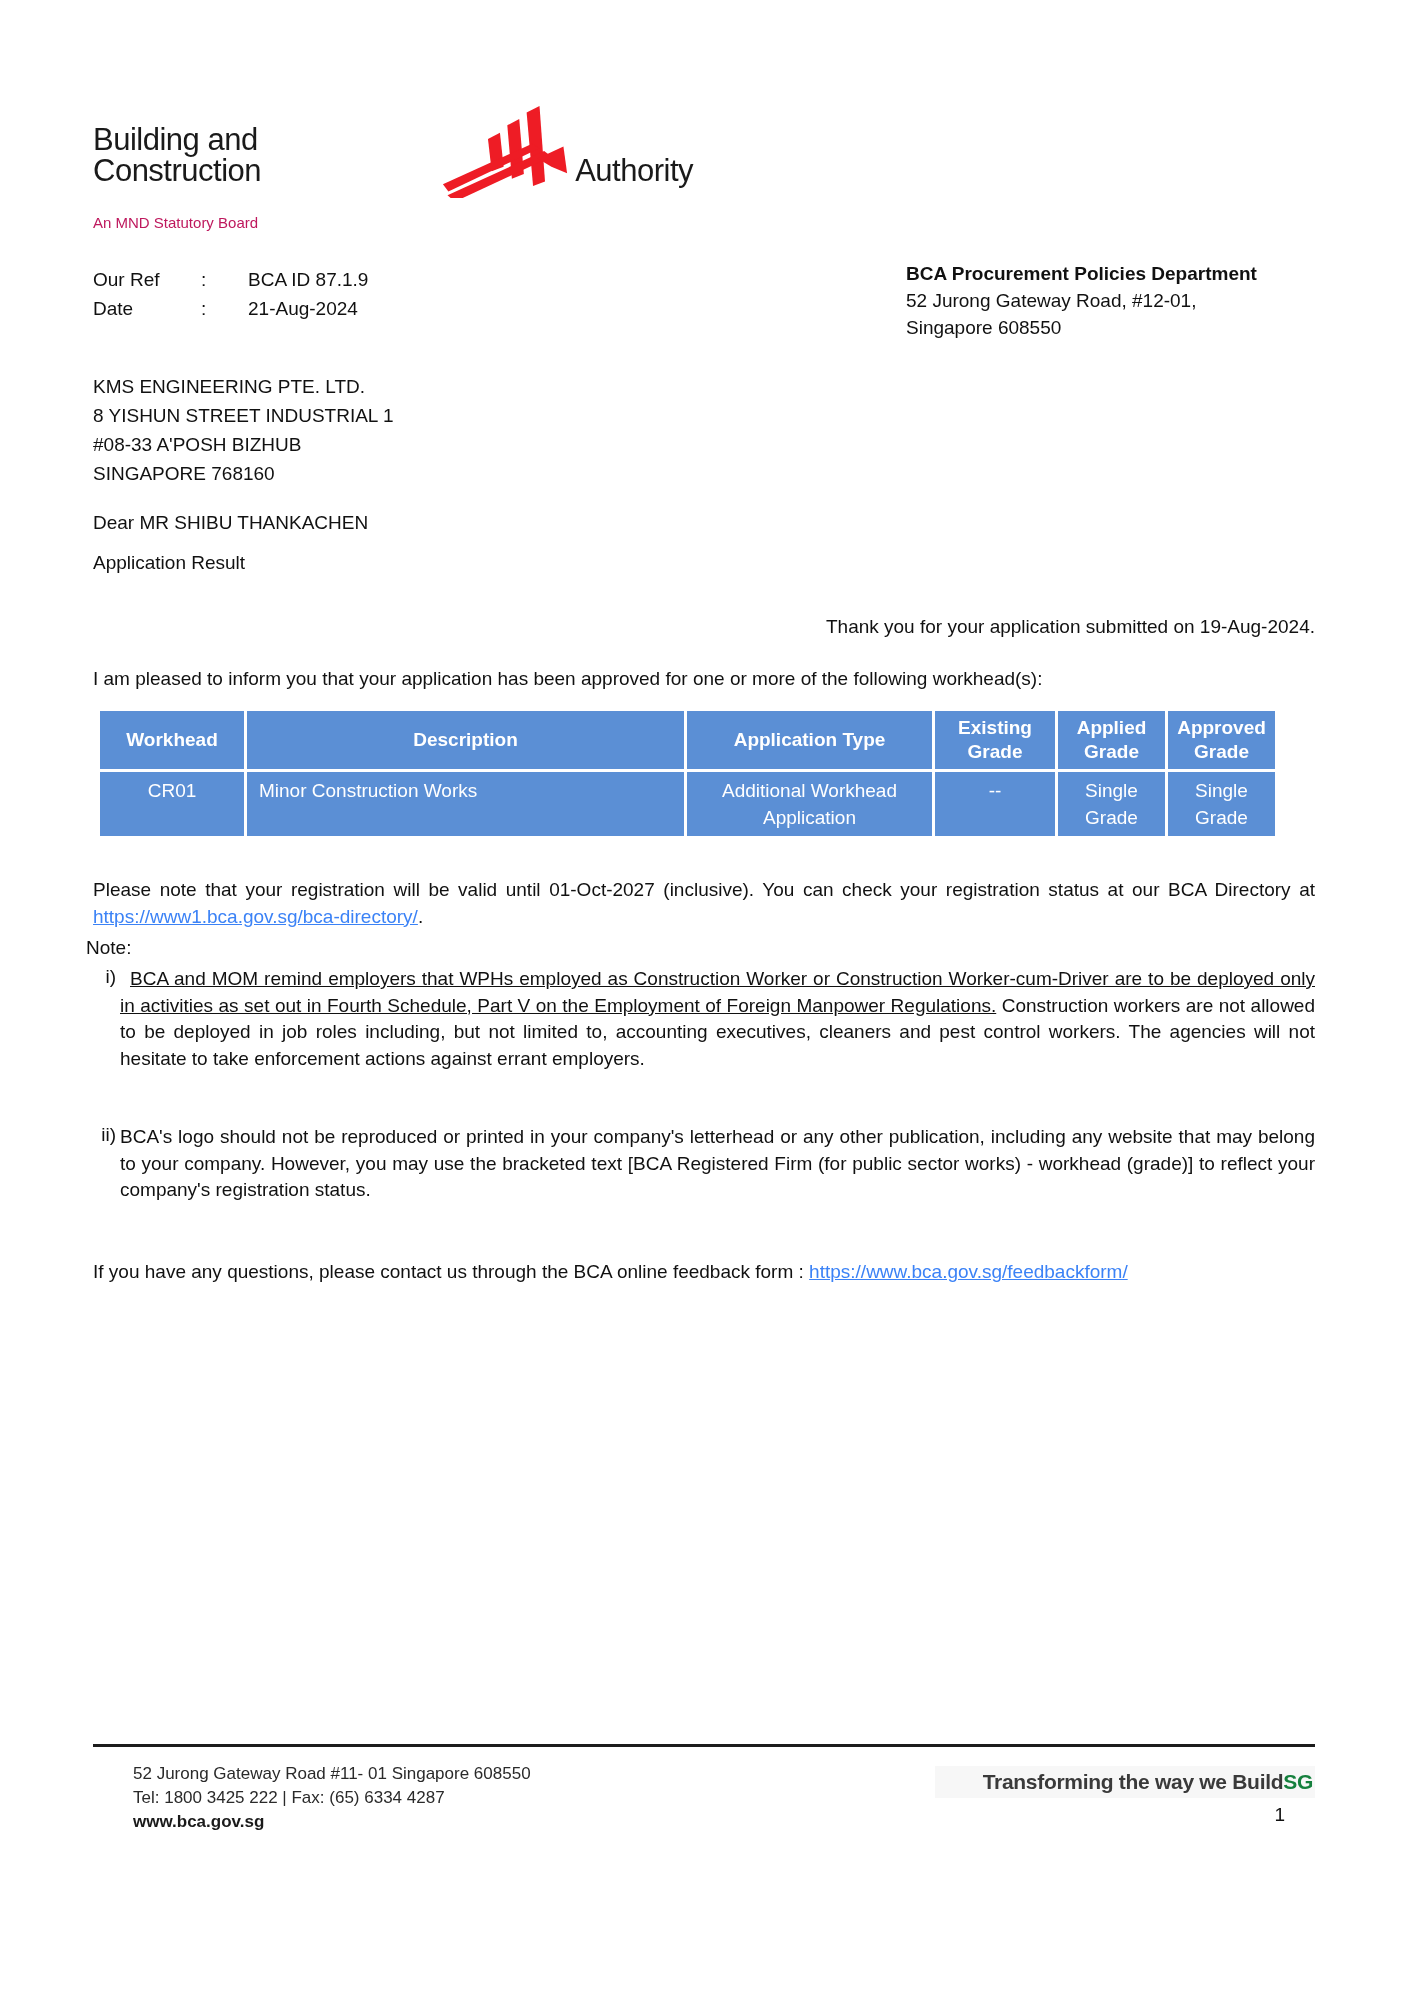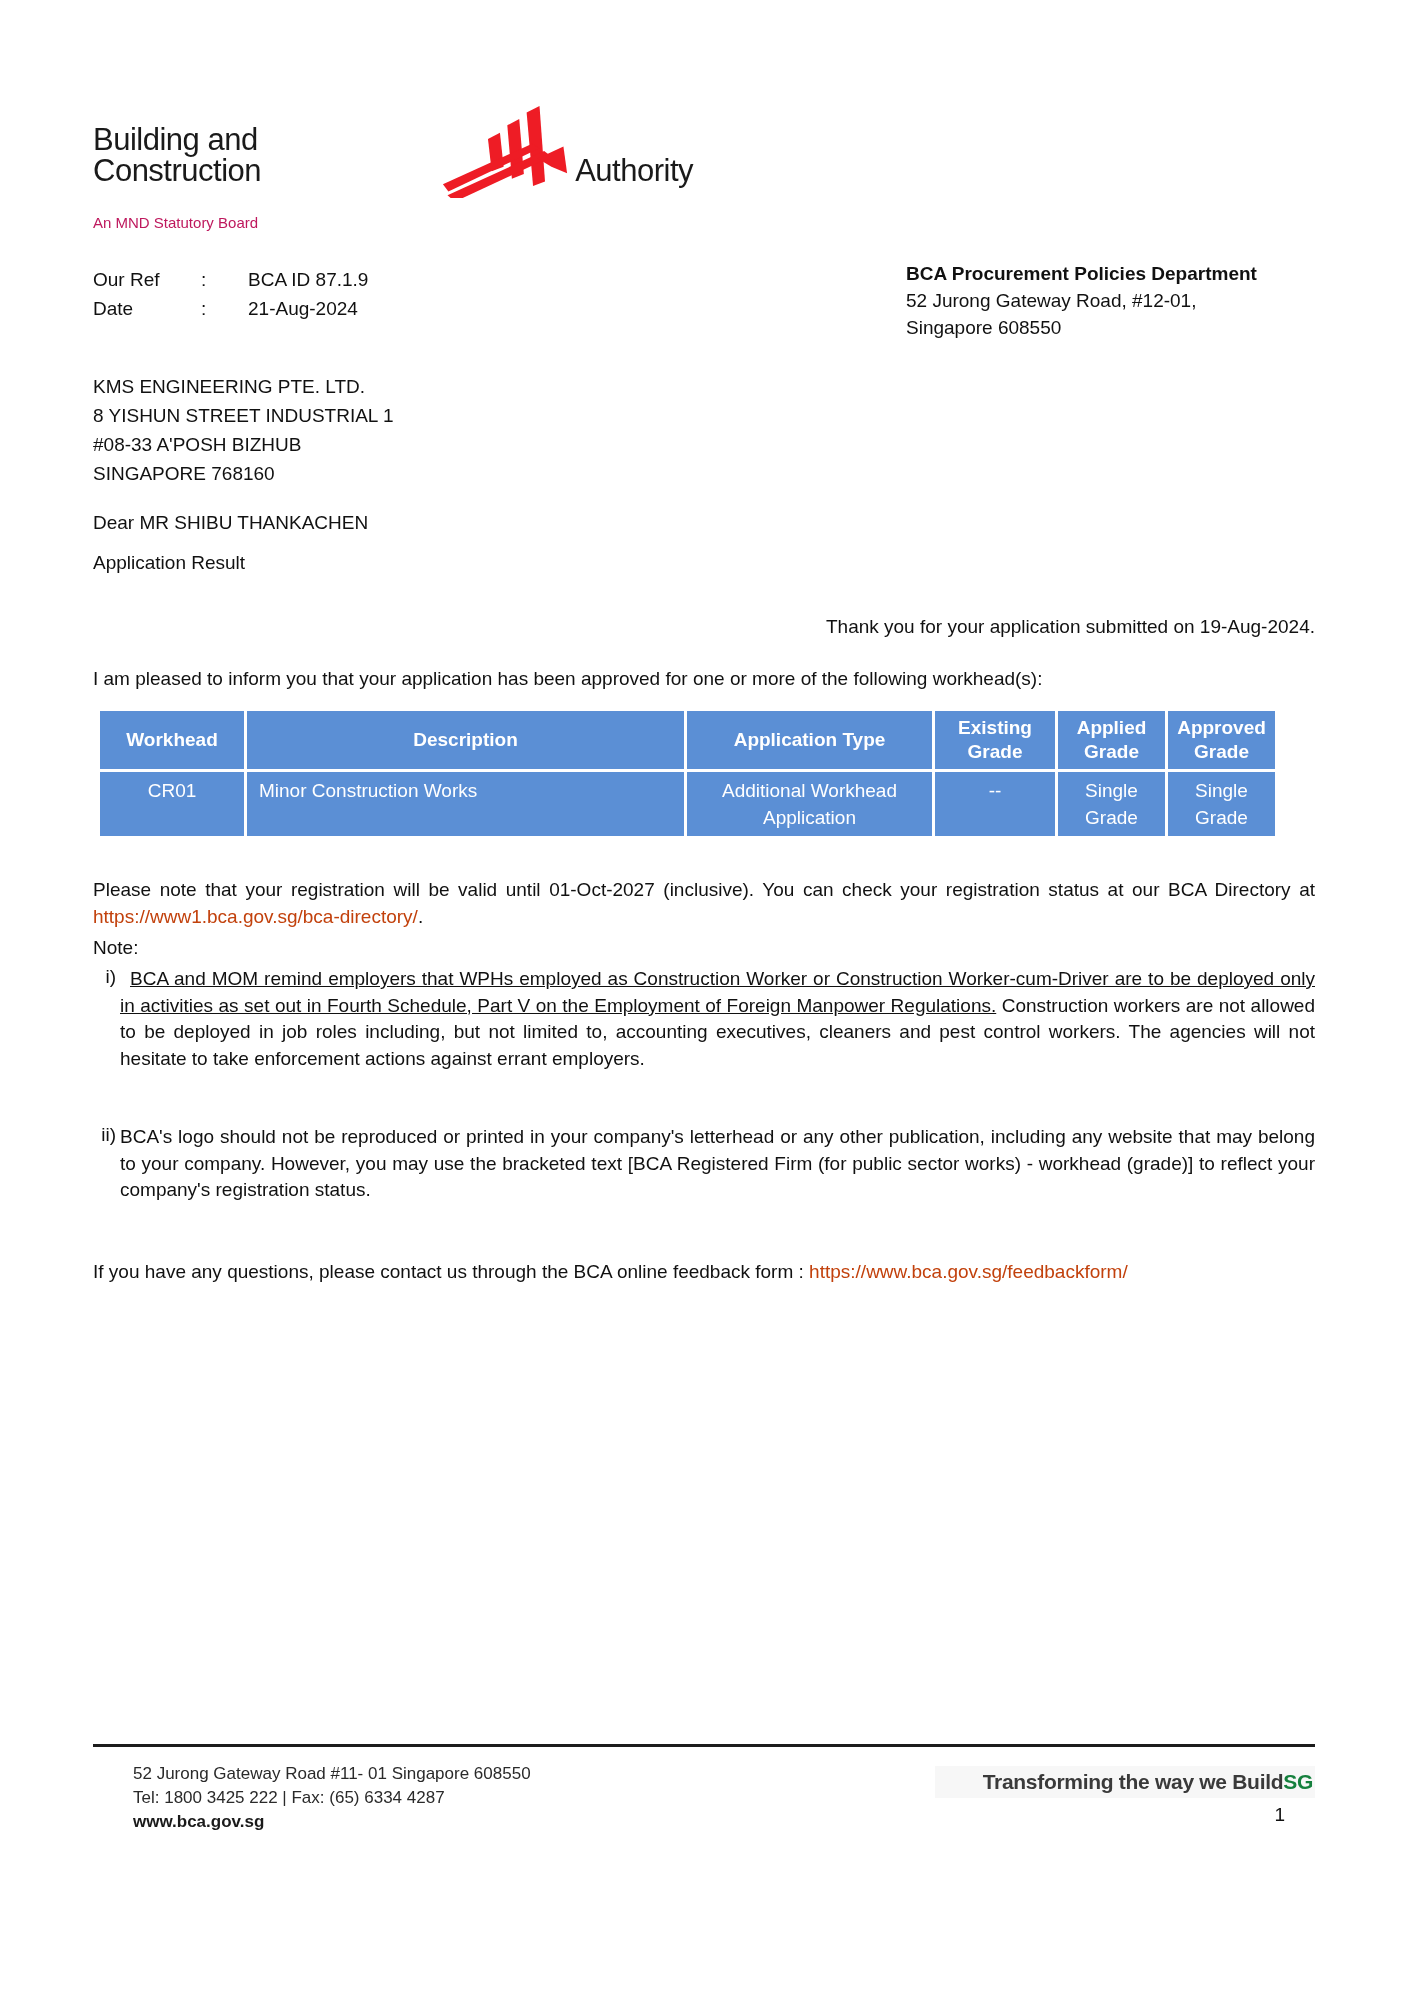--- a/index.html
+++ b/index.html
@@ -30,29 +30,29 @@
   
   .recipient-block { position:absolute; left:93px; top:372px; line-height:29px; }
   .salutation { position:absolute; left:93px; top:512px; }
 
   
   .heading { position:absolute; left:93px; top:552px; font-weight:normal; }
   .para { position:absolute; left:93px; width:1222px; line-height:27px; }
   .p-thanks { top:613px;text-align:right; }
   .p-approved { top:665px; }
   .p-validity { top:876px; text-align:justify; }
-  .note-label { position:absolute; left:93px; top:937px; }
+  .note-label { position:absolute; left:86px; top:937px; }
   .note-item { position:absolute; left:93px; width:1222px; display:flex; }
   .note-1 { top:966px; }
   .note-2 { top:1124px; }
   .note-marker { width:27px; flex-shrink:0; text-align:right; padding-right:4px; }
   .note-body { flex:1; text-align:justify; line-height:26.5px; }
   .em-underline { text-decoration:underline;margin-left:10px; }
   .p-feedback { top:1258px; }
-  a.doc-link { color:#c2410c; cursor:pointer; }
+  a.doc-link { color:#3b82f6; text-decoration:underline; cursor:pointer; }
 
   
   .wh-table-wrap { position:absolute; left:97px; top:708px; }
   table.wh-table { border-collapse:collapse; width:1178px; table-layout:fixed; }
   .wh-table th, .wh-table td {
     background:#5B8FD5; color:#ffffff; border:3px solid #ffffff;
     text-align:center; font-size:19px; padding:5px 8px;
   }
   .wh-table th { font-weight:bold; height:58px; vertical-align:middle; line-height:24px; }
   .wh-table td { height:64px; vertical-align:top; line-height:27px; }

